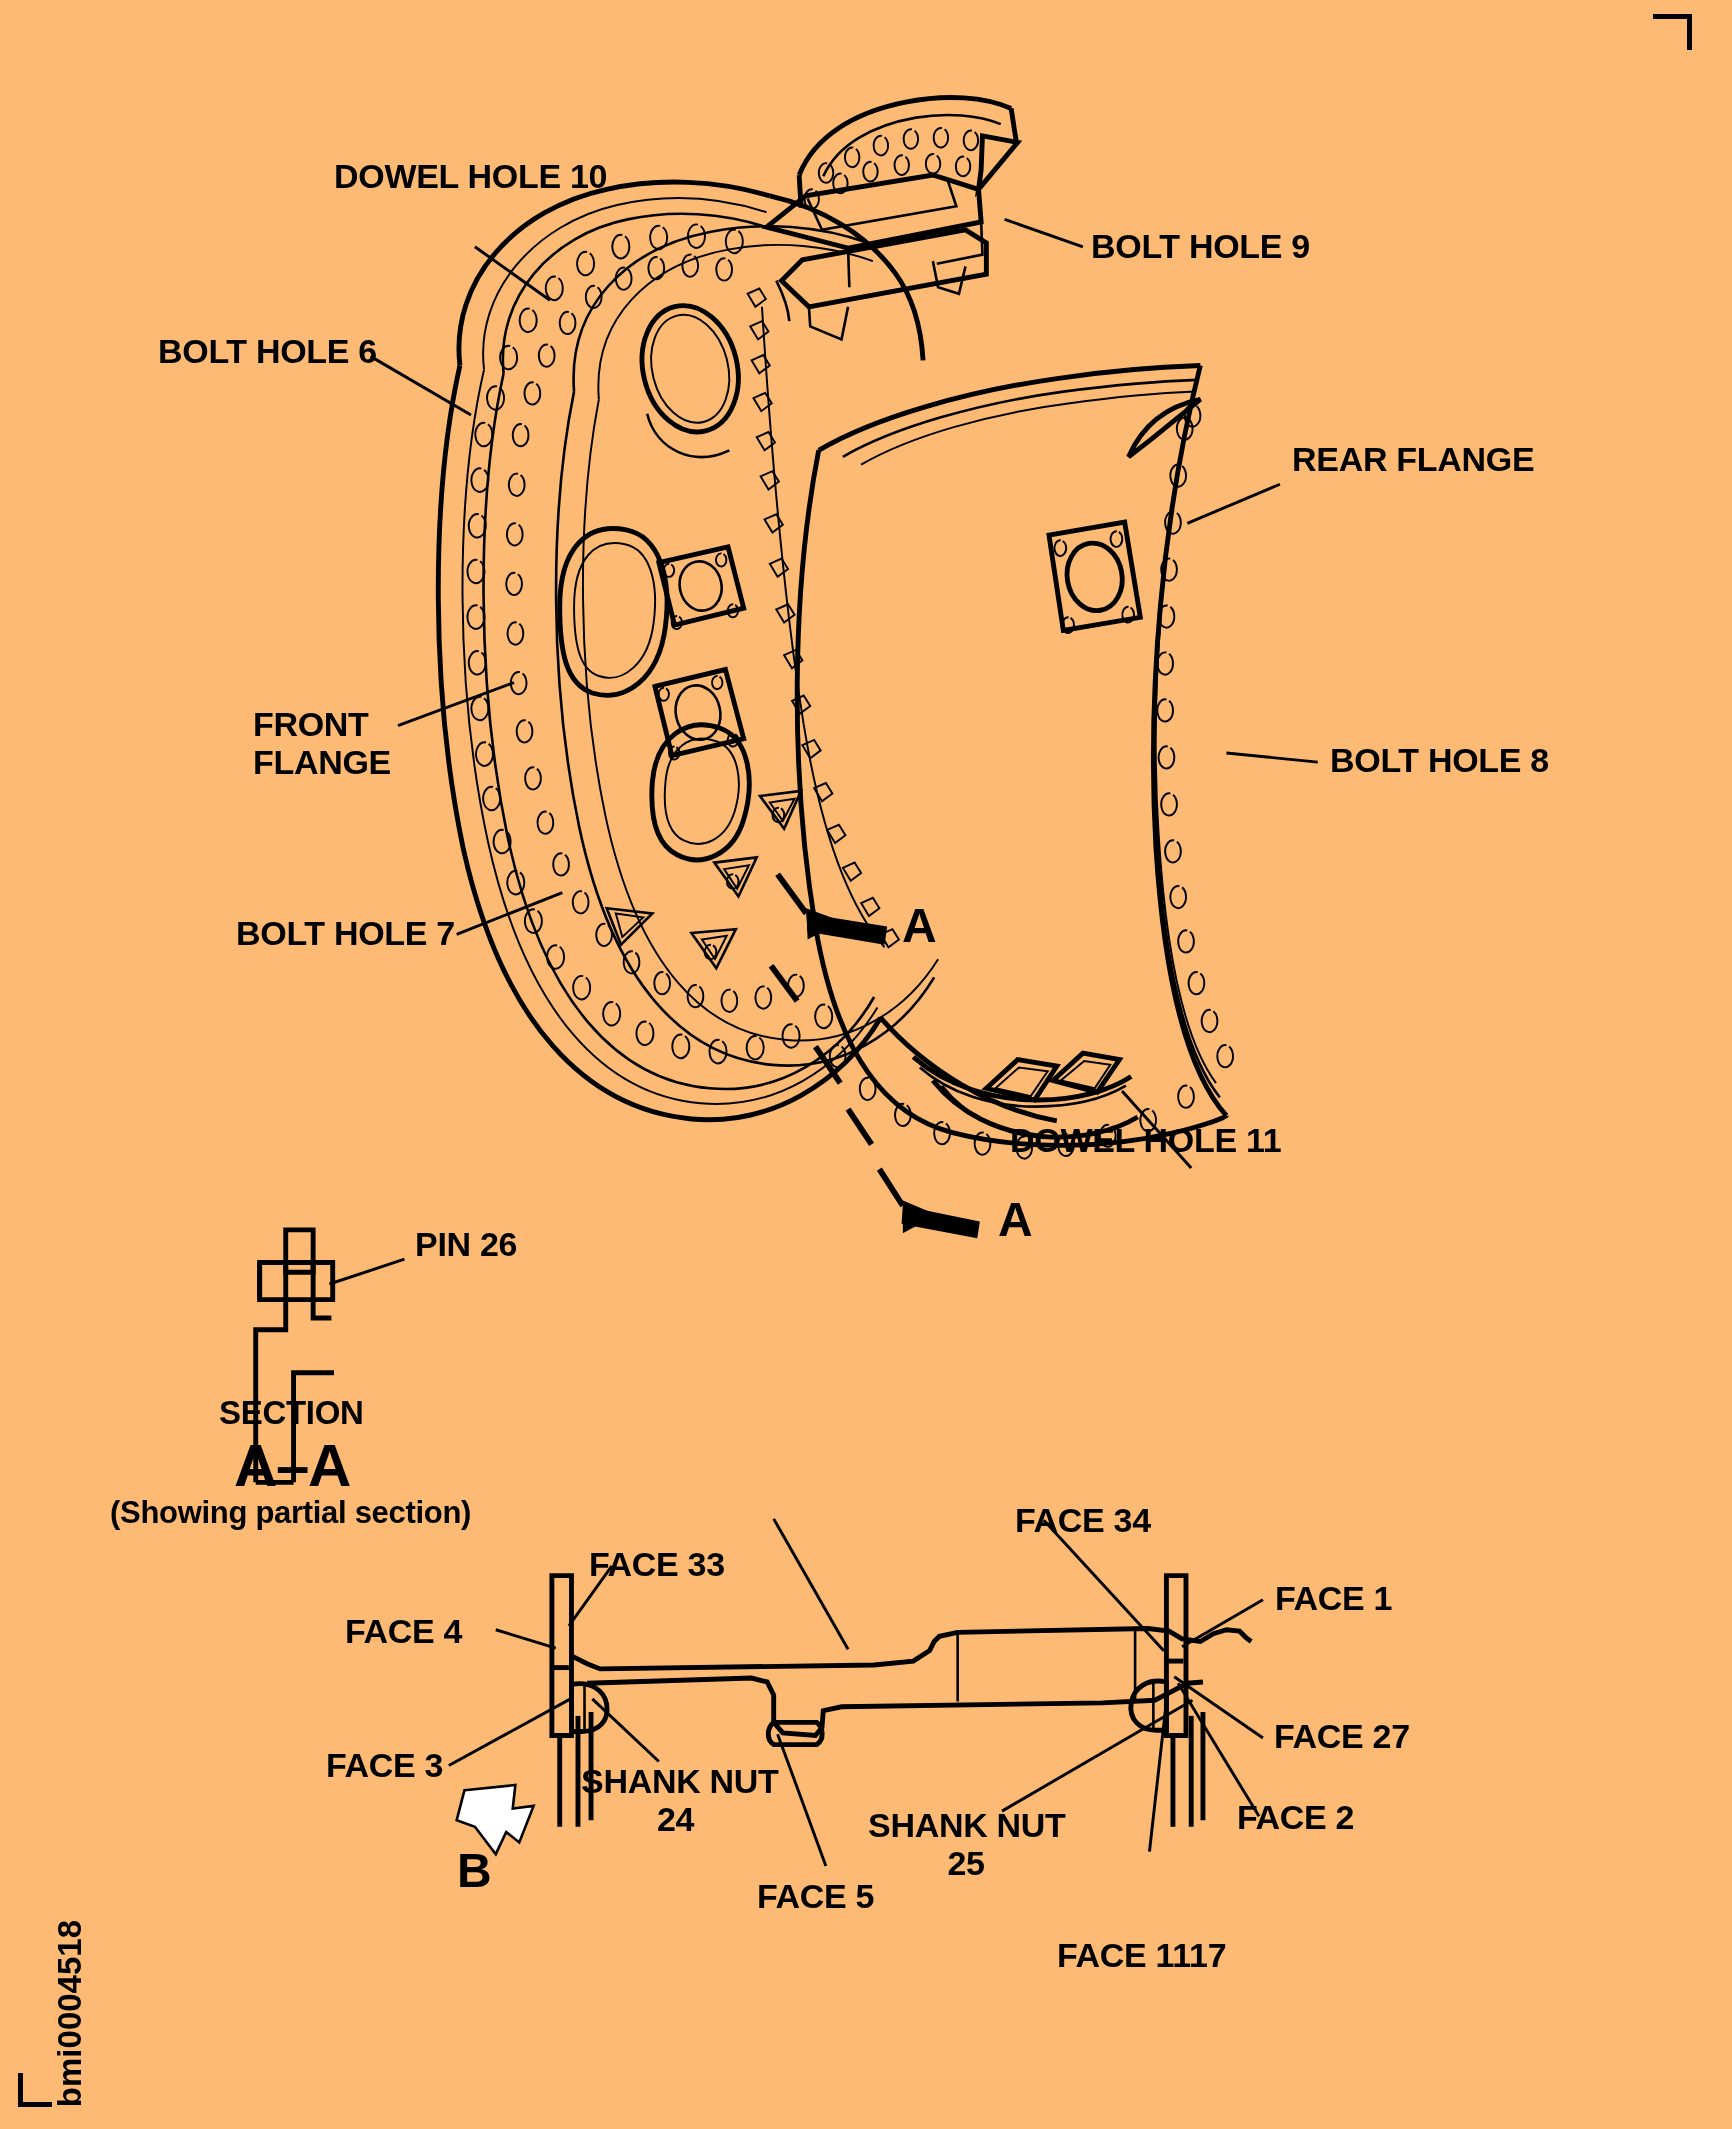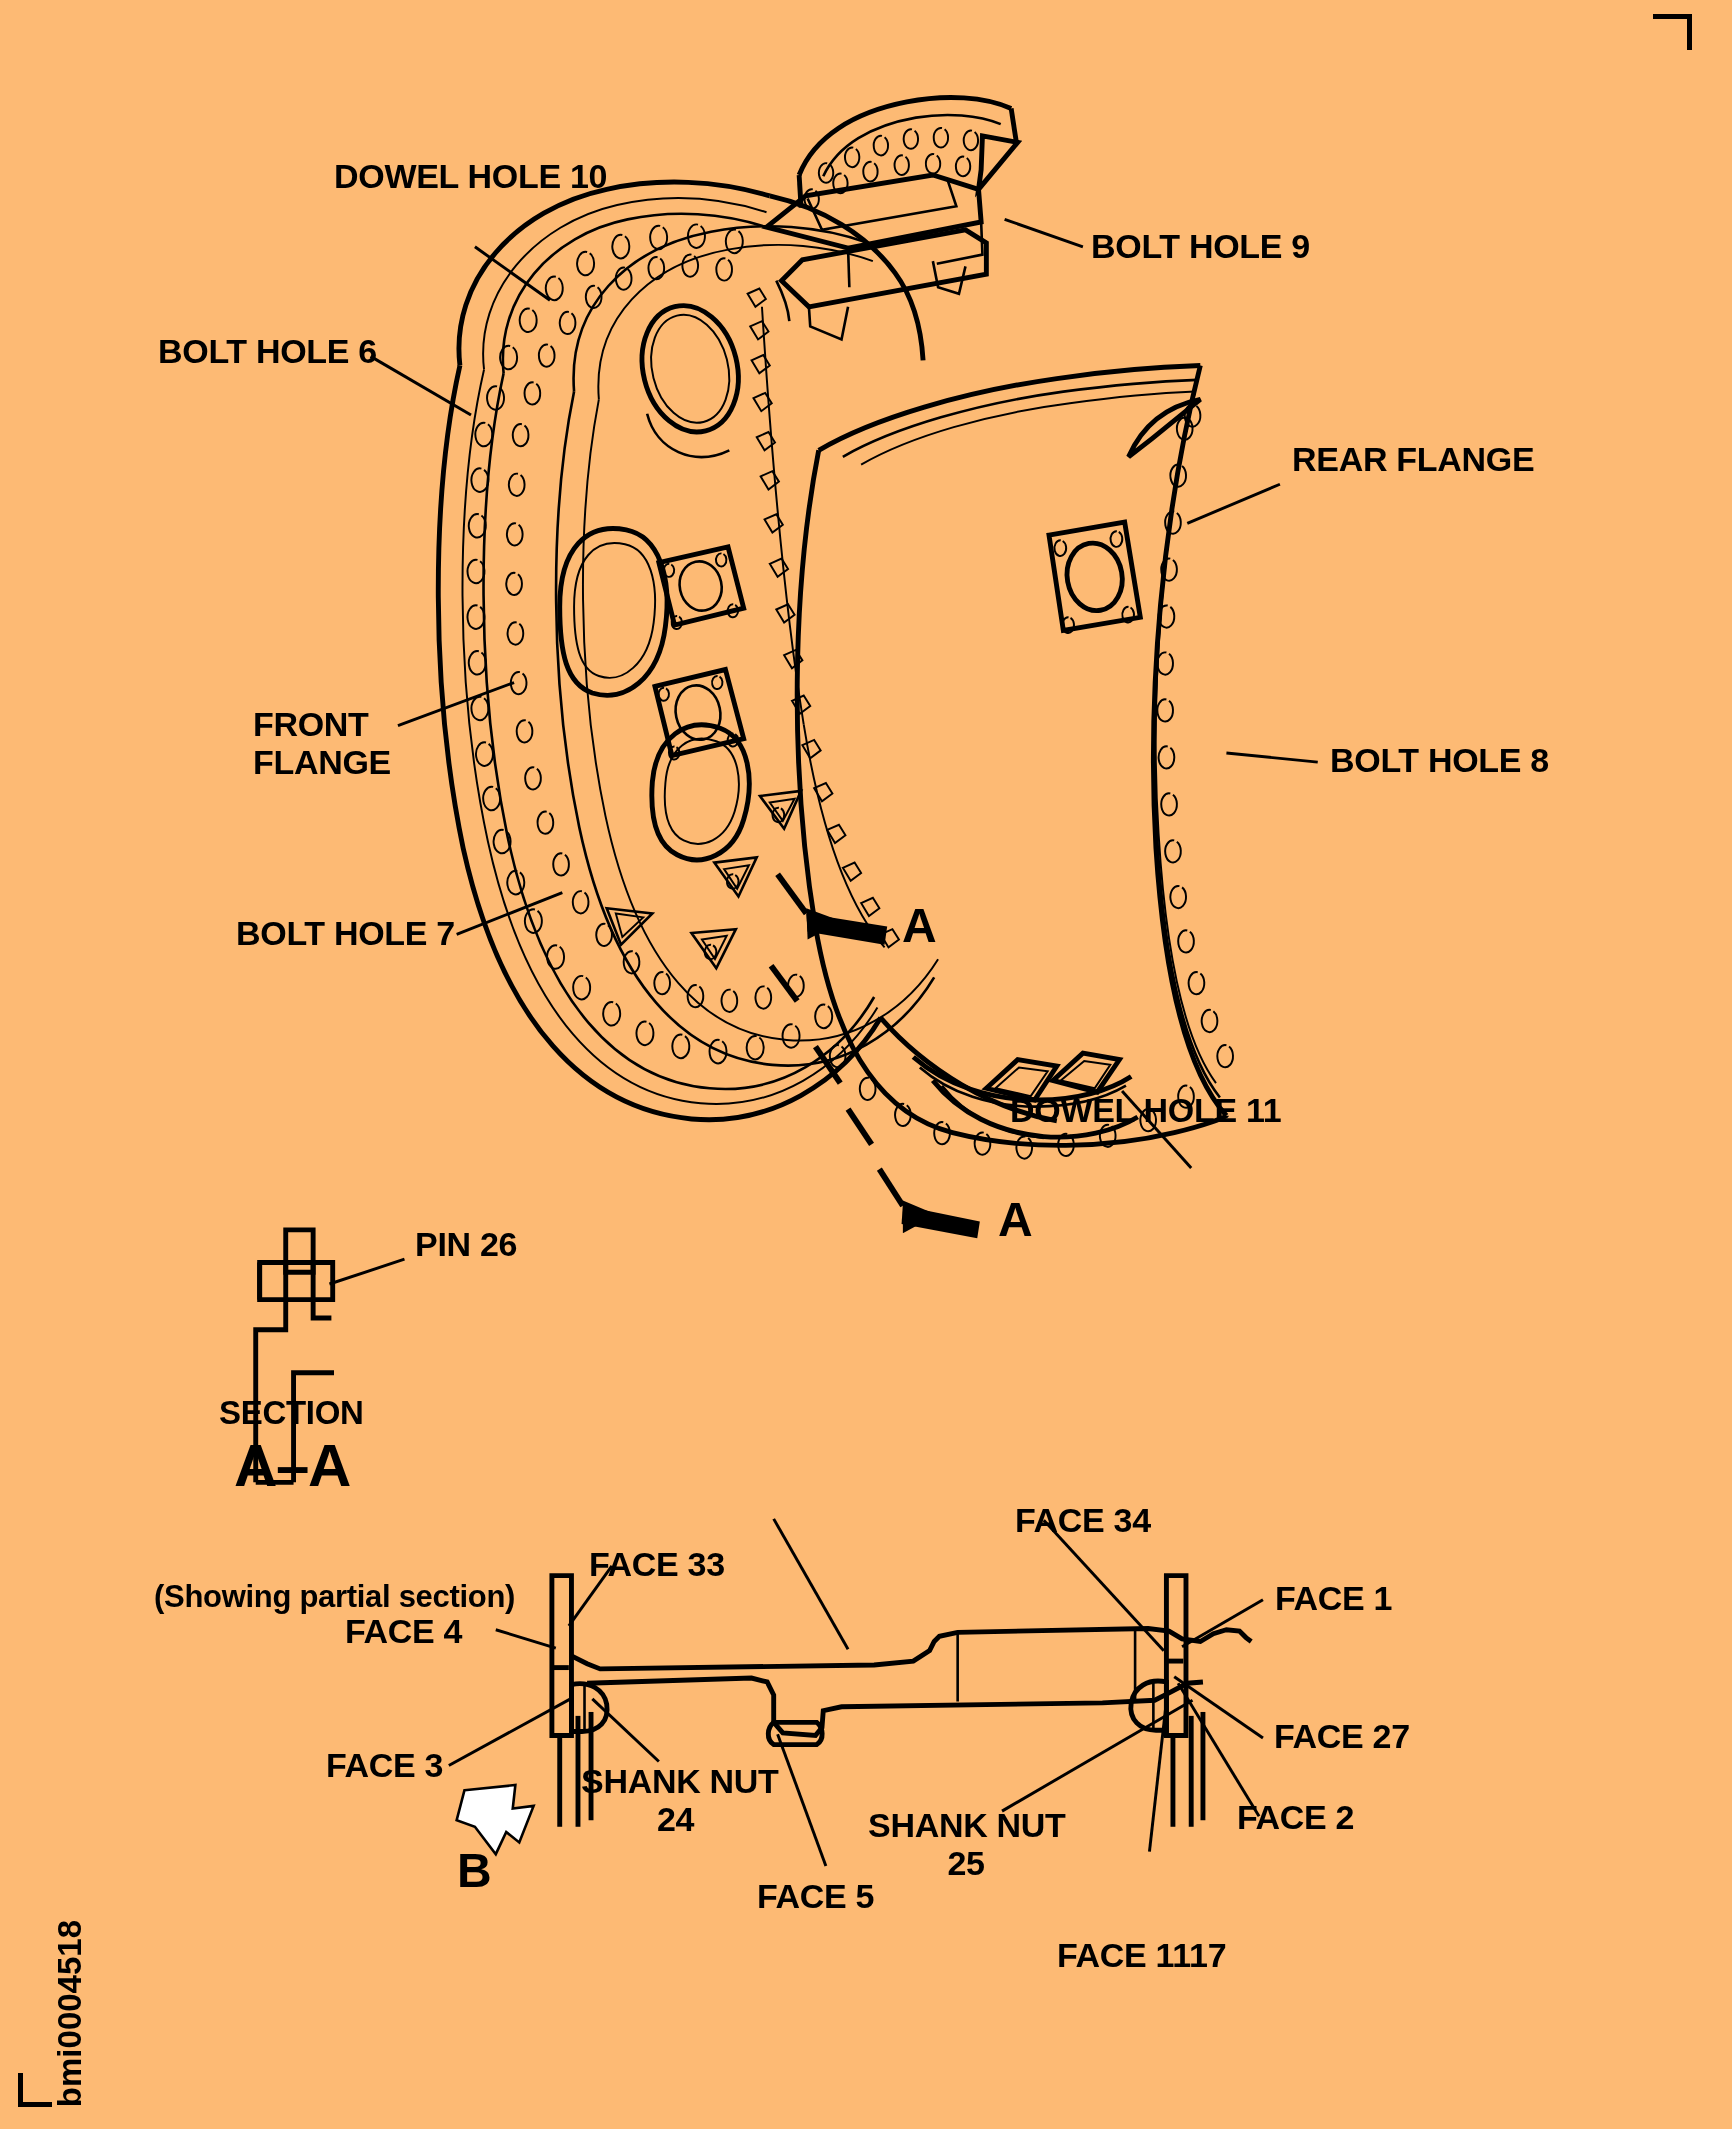--- a/index.html
+++ b/index.html
@@ -459,33 +459,33 @@
 
   <div class="lbl" style="left:1292px; top:440px;text-align:center;">REAR FLANGE</div>
 
   <div class="lbl" style="left:253px; top:705px;">FRONT
 FLANGE</div>
 
   <div class="lbl" style="left:1330px; top:741px;">BOLT HOLE 8</div>
 
   <div class="lbl" style="left:236px; top:914px;">BOLT HOLE 7</div>
 
-  <div class="lbl" style="left:1010px; top:1091px;">DOWEL HOLE 11</div>
+  <div class="lbl" style="left:1010px; top:1121px;">DOWEL HOLE 11</div>
 
   <div class="lbl big" style="left:902px; top:899px;">A</div>
 
   <div class="lbl big" style="left:998px; top:1193px;">A</div>
 
   <div class="lbl" style="left:415px; top:1225px;">PIN 26</div>
 
   <div class="lbl sec-word" style="left:219px; top:1395px;">SECTION</div>
 
   <div class="lbl sec-aa" style="left:234px; top:1432px;">A–A</div>
 
-  <div class="lbl sec-note" style="left:110px; top:1580px;margin-left:44px;">(Showing partial section)</div>
+  <div class="lbl sec-note" style="left:110px; top:1496px;">(Showing partial section)</div>
 
 
   <div class="lbl" style="left:589px; top:1545px;">FACE 33</div>
 
   <div class="lbl" style="left:1015px; top:1501px;">FACE 34</div>
 
   <div class="lbl" style="left:345px; top:1612px;">FACE 4</div>
 
   <div class="lbl" style="left:1275px; top:1579px;">FACE 1</div>
 

